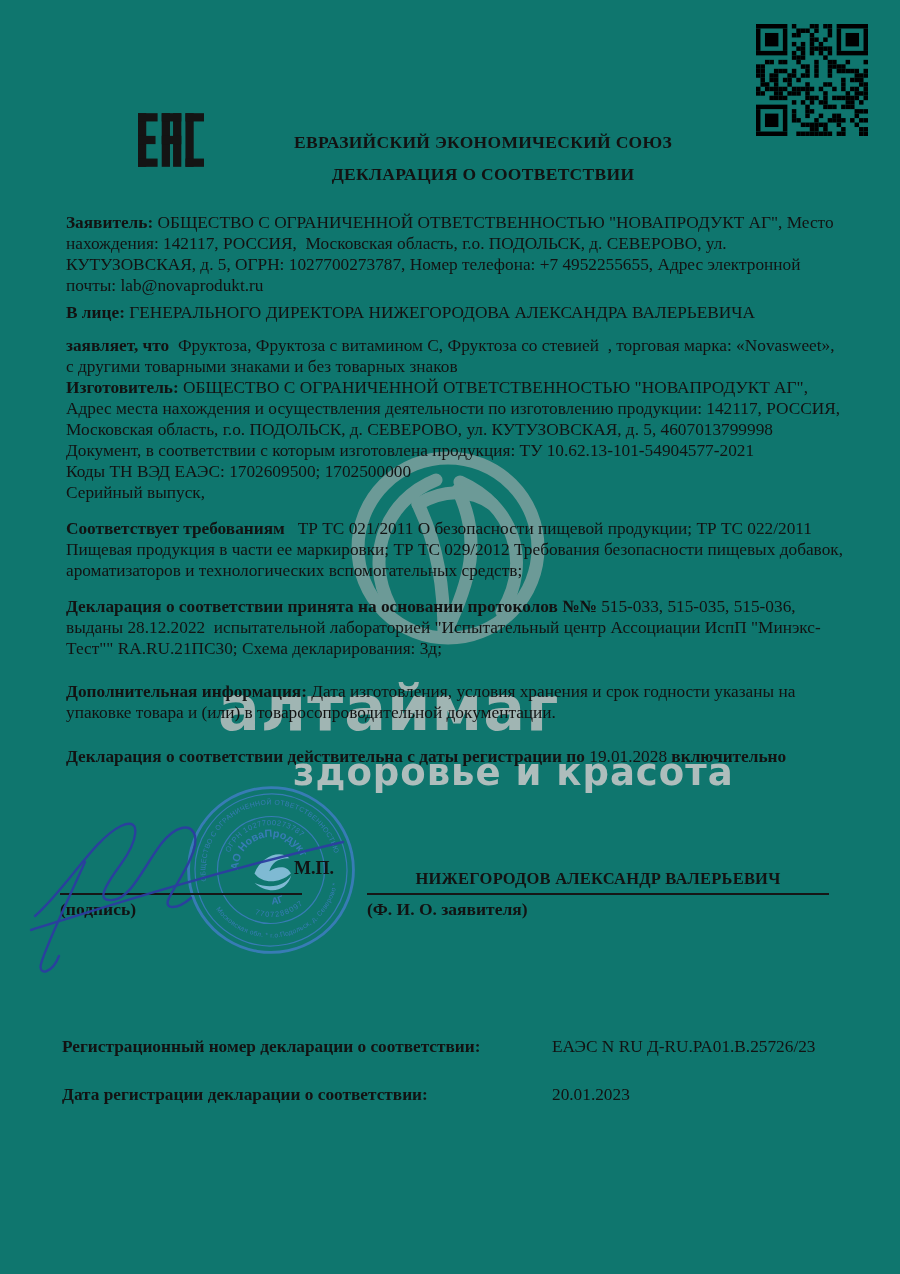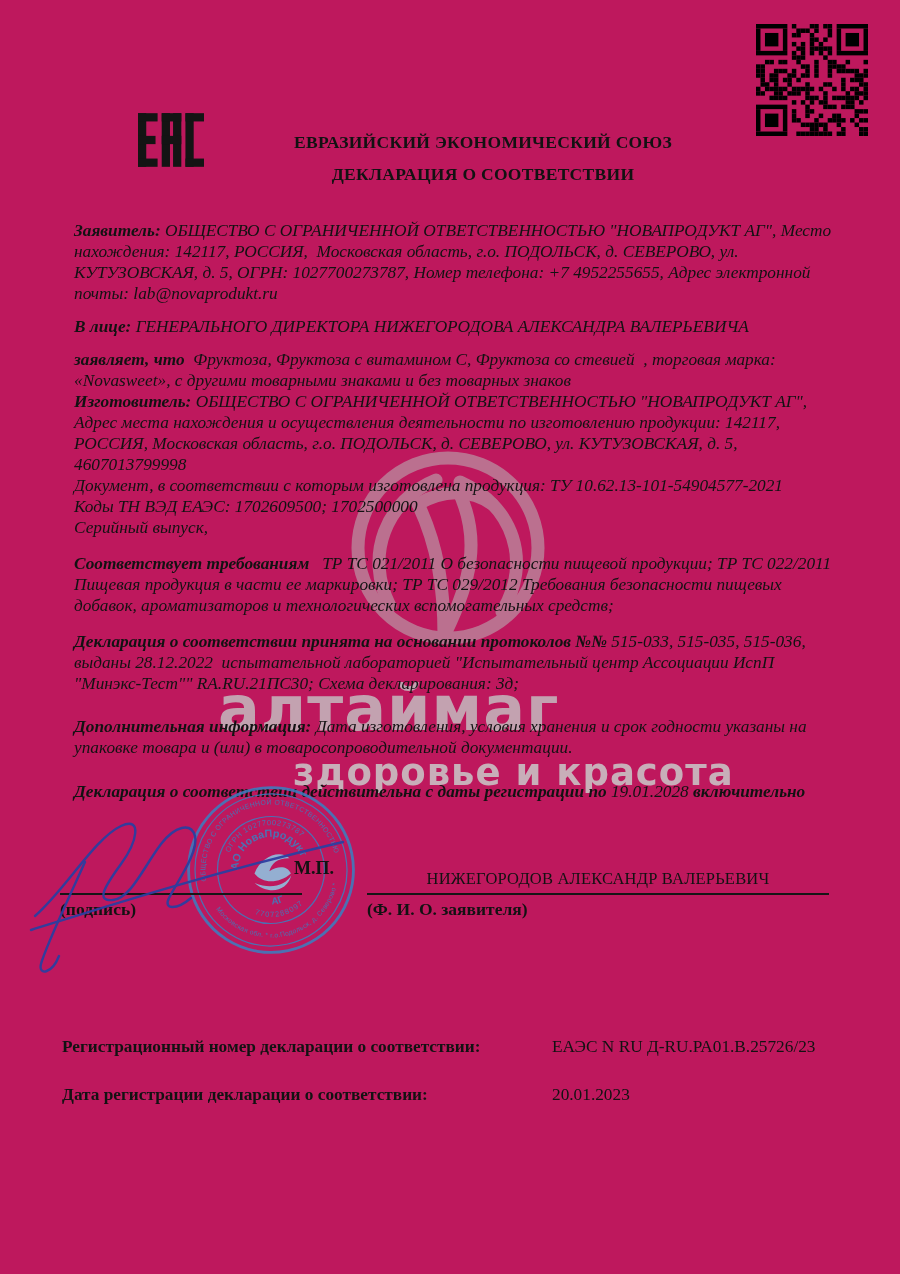--- a/index.html
+++ b/index.html
@@ -1,16 +1,16 @@
 <!DOCTYPE html>
 <html><head>
 <meta charset="utf-8">
 <style>
   html,body{margin:0;padding:0;background:#ffffff;}
-  .page{position:relative;width:900px;height:1274px;background:#be185d;overflow:hidden;
+  .page{position:relative;width:900px;height:1274px;background:#0f766e;overflow:hidden;
         font-family:"Liberation Serif",serif;color:#121212;}
 
   
   .eac{position:absolute;left:138px;top:112px;}
   .qr{position:absolute;left:756px;top:24px;}
   .hdr{position:absolute;left:66px;right:0;text-align:center;font-weight:bold;
        font-size:17.5px;letter-spacing:.3px;z-index:2;}
   .h1{top:132px}.h2{top:164px}
 
   
@@ -18,33 +18,33 @@
   .wm-brand{position:absolute;left:218px;top:678px;z-index:0;line-height:1;
             font-family:"DejaVu Sans",sans-serif;font-weight:bold;font-size:62px;
             letter-spacing:1px;color:#c5c5c5;opacity:.8;}
   .wm-tag{position:absolute;left:293px;top:754px;z-index:0;line-height:1;
           font-family:"DejaVu Sans",sans-serif;font-weight:bold;font-size:37px;
           letter-spacing:1px;color:#cacaca;opacity:.85;}
 
   
   .content{position:absolute;left:62px;top:208px;width:788px;z-index:2;
            font-size:17.3px;line-height:21px;}
-  .para{margin:12px;white-space:pre-wrap;font-style:italic;}
+  .para{margin:4px;white-space:pre-wrap;}
   .mt6{margin-top:6px}.mt12{margin-top:12px}.mt15{margin-top:15px}
   .mt22{margin-top:22px}.mt23{margin-top:23px}
 
   
   .stamp{position:absolute;left:182px;top:781px;z-index:3;}
   .signature{position:absolute;left:25px;top:798px;z-index:4;}
   .mp{position:absolute;left:294px;top:858px;z-index:4;font-weight:bold;font-size:18px;}
   .sig-line{position:absolute;border-top:2px solid #161616;z-index:3;}
   .line-left{left:60px;top:893px;width:242px;}
   .line-right{left:367px;top:893px;width:462px;}
   .sig-name{position:absolute;left:367px;top:869px;width:462px;text-align:center;
-            font-size:16.5px;letter-spacing:.2px;z-index:3;}
+            font-size:16.5px;letter-spacing:.2px;z-index:3;font-weight:bold;}
   .caption{position:absolute;font-weight:bold;font-size:17.5px;z-index:3;}
   .cap-podpis{left:60px;top:899px;width:242px;}
   .cap-fio{left:367px;top:899px;width:462px;}
 
   
   .reg{position:absolute;left:62px;top:1010px;z-index:2;font-size:17.3px;}
   .reg-row{display:flex;line-height:23px;margin-top:25px;}
   .reg-label{font-weight:bold;width:490px;}
 </style>
 </head>

